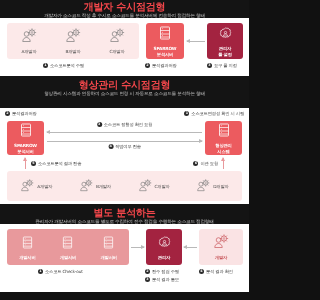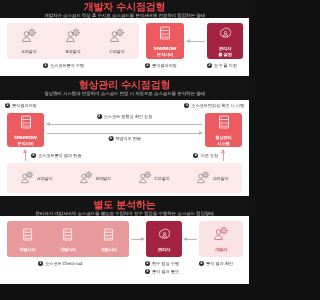--- a/index.html
+++ b/index.html
@@ -210,21 +210,21 @@
       </span>
       <span class="tlabel">관리자
 룰 설정</span>
     </div>
     <div class="note" style="position:absolute;left:207px;top:45px;">
       <span class="bullet">3</span>
       <span class="ntext">요구 룰 지정</span>
     </div>
   </div>
 
-  <div class="band" style="height:24px;padding-top:4px;">
+  <div class="band" style="height:32px;padding-top:4px;">
     <div class="btitle">형상관리 수시점검형</div>
     <div class="bsub">형상관리 시스템과 연동하여 소스코드 변경 시 자동으로 소스코드를 분석하는 형태</div>
   </div>
 
   <div class="panel" style="height:96px;">
 
     <div class="note" style="position:absolute;left:5px;top:3px;">
       <span class="bullet">2</span>
       <span class="ntext">분석결과저장</span>
     </div>

